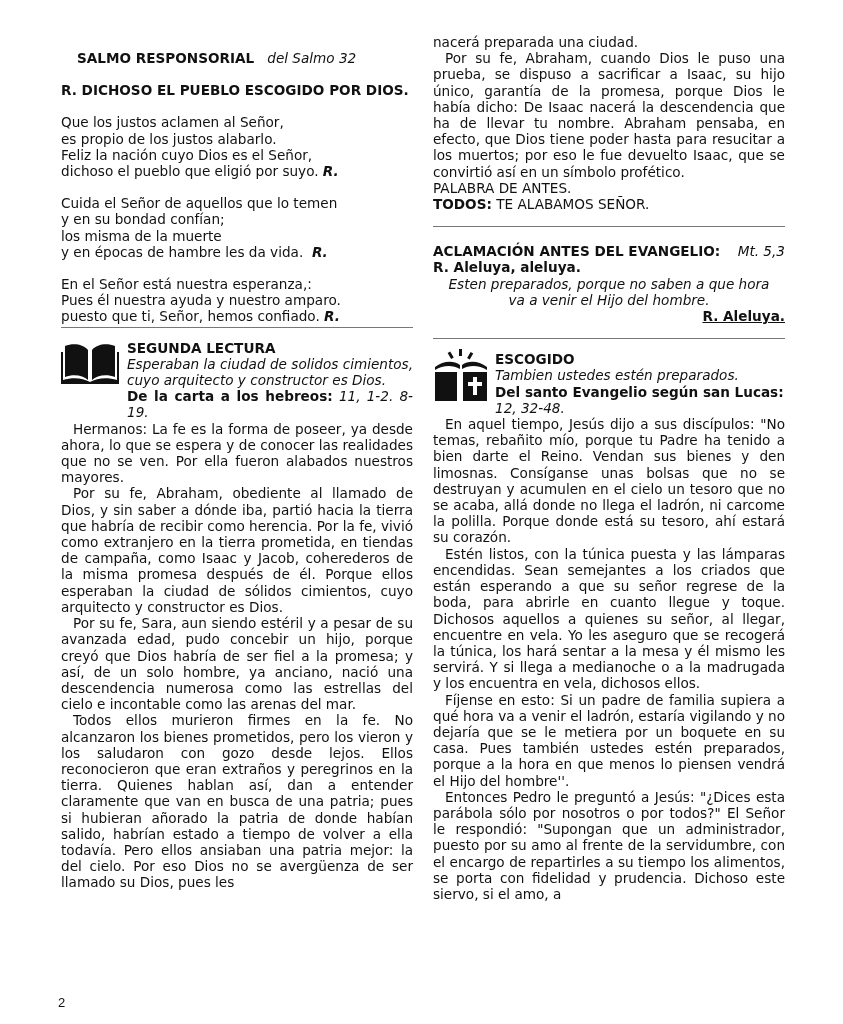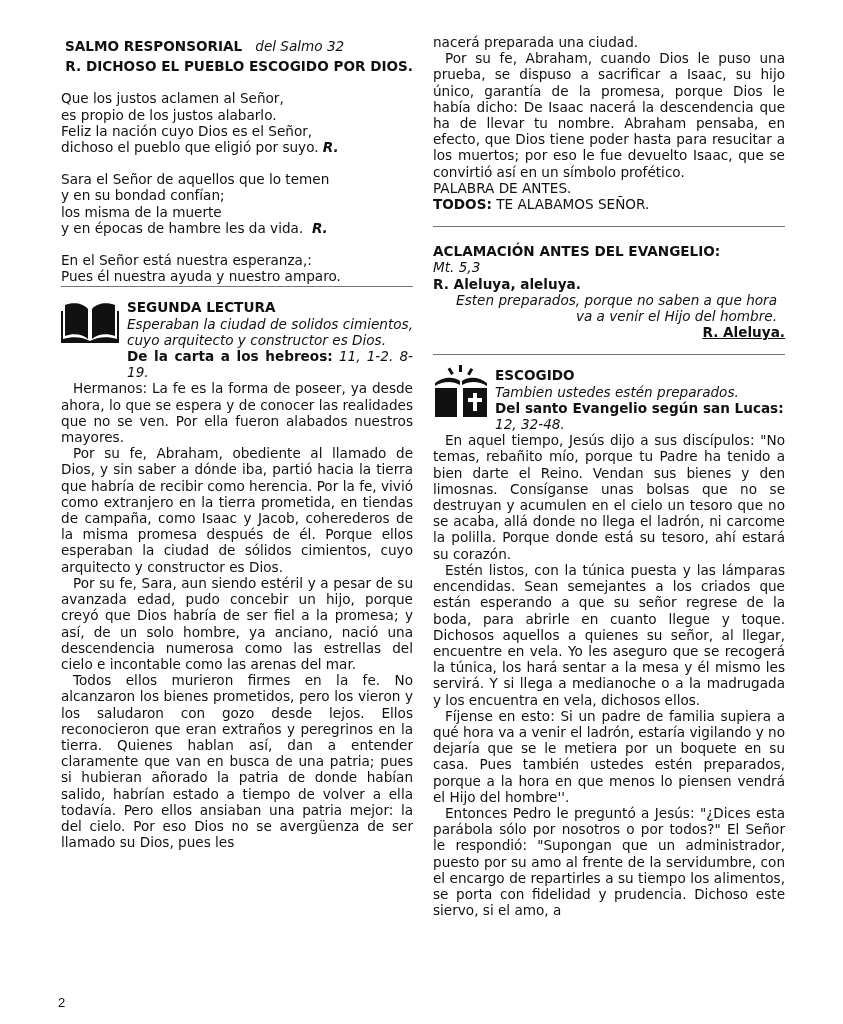--- a/index.html
+++ b/index.html
@@ -9,48 +9,49 @@
   .col-right { left:433px; }
   .b { font-weight:bold; }
   .i { font-style:italic; }
   .stanza { margin:0 0 16px 0; }
   .just { text-align:justify; margin:0; }
   .para { text-align:justify; margin:0; text-indent:12px; }
   .hr { border:none; border-top:1.5px solid #777; margin:0; }
   .head-block { position:relative; padding-left:66px; }
   .head-icon { position:absolute; left:0; top:2px; }
   .right { text-align:right; margin:0;text-decoration:underline; }
-  .center { text-align:right; margin:0; }
+  .center { text-align:center; margin:0; }
   .page-num { position:absolute; left:58px; top:995px; font-size:13px; font-family:"Liberation Sans", sans-serif; }
 </style>
 </head>
 <body>
 
 <div class="col col-left">
-  <div style="margin:4px;">
+  <div style="margin:16px;">
     <span class="b">SALMO RESPONSORIAL</span>&nbsp;&nbsp;
     <span class="i">del Salmo 32</span>
   </div>
-  <div class="b" style="margin-bottom:16px;text-align:right;">R. DICHOSO EL PUEBLO ESCOGIDO POR DIOS.</div>
+  <div class="b" style="margin-bottom:16px;">R. DICHOSO EL PUEBLO ESCOGIDO POR DIOS.</div>
 
   <div class="stanza">
     <div>Que los justos aclamen al Señor,</div>
     <div>es propio de los justos alabarlo.</div>
     <div>Feliz la nación cuyo Dios es el Señor,</div>
     <div><span>dichoso el pueblo que eligió por suyo.</span> <span class="b i">R.</span></div>
   </div>
   <div class="stanza">
-    <div>Sara el Señor de aquellos que lo temen</div>
+    <div>Cuida el Señor de aquellos que lo temen</div>
     <div>y en su bondad confían;</div>
     <div>los misma de la muerte</div>
     <div><span>y en épocas de hambre les da vida.</span>&nbsp; <span class="b i">R.</span></div>
   </div>
   <div class="stanza" style="margin-bottom:2px;">
     <div>En el Señor está nuestra esperanza,:</div>
     <div>Pues él nuestra ayuda y nuestro amparo.</div>
+    <div><span>puesto que ti, Señor, hemos confiado.</span> <span class="b i">R.</span></div>
   </div>
 
   <hr class="hr" style="margin-bottom:12px;">
 
   <div class="head-block">
     <span class="head-icon">
       <svg width="58" height="42" viewBox="0 0 58 42">
         <path d="M4 4 C12 1 22 2 27 8 L27 38 C22 33 12 32 4 35 Z" fill="#111"></path>
         <path d="M31 8 C36 2 46 1 54 4 L54 35 C46 32 36 33 31 38 Z" fill="#111"></path>
         <path d="M0 10 L2 10 L2 38 C12 35 22 36 29 40 C36 36 46 35 56 38 L56 10 L58 10 L58 42 L0 42 Z" fill="#111"></path>
@@ -72,21 +73,21 @@
 <div class="col col-right">
   <p class="just">nacerá preparada una ciudad.</p>
   <p class="para">Por su fe, Abraham, cuando Dios le puso una prueba, se dispuso a sacrificar a Isaac, su hijo único, garantía de la promesa, porque Dios le había dicho: De Isaac nacerá la descendencia que ha de llevar tu nombre. Abraham pensaba, en efecto, que Dios tiene poder hasta para resucitar a los muertos; por eso le fue devuelto Isaac, que se convirtió así en un símbolo profético.</p>
   <div>PALABRA DE ANTES.</div>
   <div style="margin-bottom:14px;">
     <span class="b">TODOS:</span> <span>TE ALABAMOS SEÑOR.</span>
   </div>
 
   <hr class="hr" style="margin-bottom:16px;">
 
-  <div style="display:flex; flex-direction:column;">
+  <div style="display:flex; justify-content:space-between;">
     <span class="b">ACLAMACIÓN ANTES DEL EVANGELIO:</span>
     <span class="i">Mt. 5,3</span>
   </div>
   <div class="b">R. Aleluya, aleluya.</div>
   <p class="i center" style="padding:0 8px;">Esten preparados, porque no saben a que hora va a venir el Hijo del hombre.</p>
   <p class="b right" style="margin-bottom:14px;">R. Aleluya.</p>
 
   <hr class="hr" style="margin-bottom:12px;">
 
   <div class="head-block" style="padding-left:62px;">

